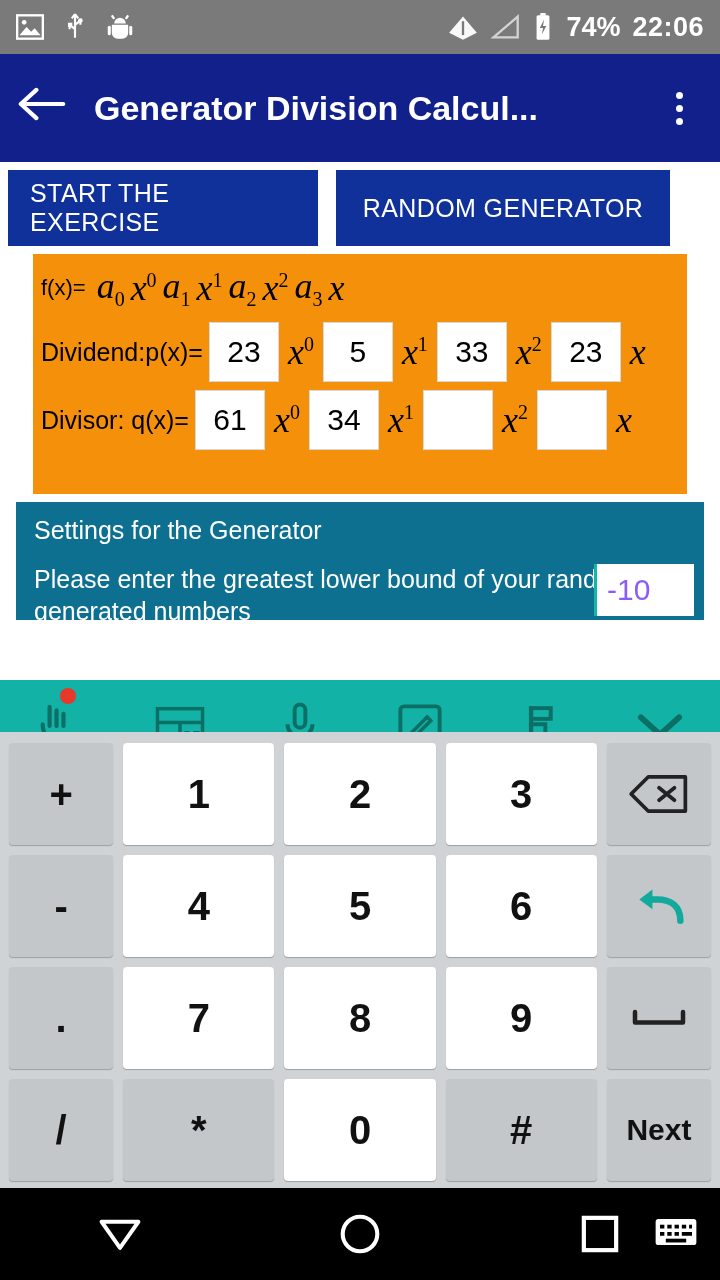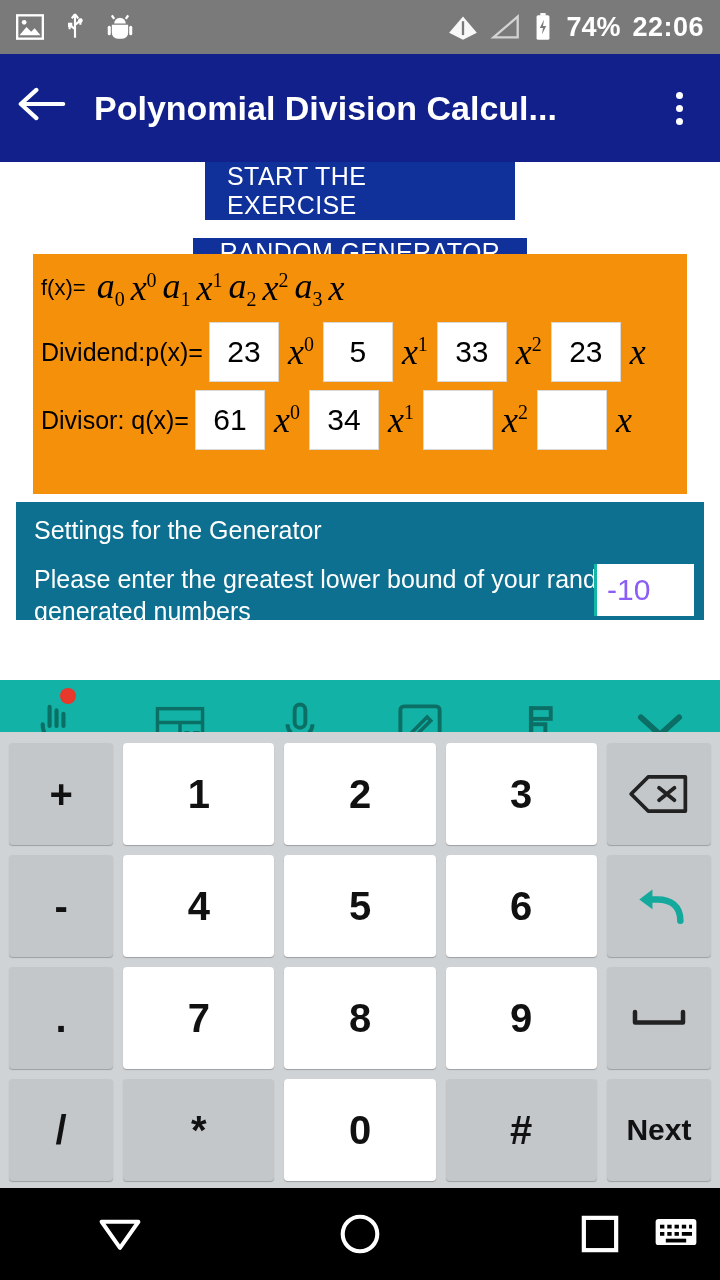--- a/index.html
+++ b/index.html
@@ -31,21 +31,21 @@
     font-size: 34px; font-weight: bold; margin-left: 28px;
     white-space: nowrap; overflow: hidden;
   }
   .back-arrow { width: 48px; height: 48px; position: relative; }
   .kebab { width: 46px; height: 48px; margin-left: auto; display: flex;
            flex-direction: column; align-items: center; justify-content: center; gap: 6px; }
   .kebab i { display: block; width: 7px; height: 7px; border-radius: 50%; background: #fff; }
 
   
   .btnrow { height: 92px; background: #ffffff; display: flex; align-items: center;
-            padding: 0 8px; gap: 18px; flex-direction: column; }
+            padding: 0 8px; gap: 18px; }
   .flatbtn {
     background: #11319a; color: #ffffff; height: 76px;
     display: flex; align-items: center; justify-content: center;
     font-size: 25px; letter-spacing: .4px; padding: 0 22px;
   }
   #btn-start { width: 310px; }
   #btn-random { width: 334px; }
 
   
   .orange-wrap { background: #ffffff; padding: 0 33px; }
@@ -165,21 +165,21 @@
       <span class="sb-time">22:06</span>
     </div>
   </div>
 
   <div class="appbar">
     <span class="back-arrow">
       <svg width="48" height="40" viewBox="0 0 34 26">
           <path d="M2 13h30M2 13l11-10M2 13l11 10" stroke="#fff" stroke-width="3" fill="none" stroke-linecap="round" stroke-linejoin="round"></path>
         </svg>
     </span>
-    <span class="title">Polynomial Division Calcul...</span>
+    <span class="title">Generator Division Calcul...</span>
     <span class="kebab">
         <i></i>
         <i></i>
         <i></i>
       </span>
   </div>
 
   <div class="btnrow">
     <div class="flatbtn" id="btn-start">START THE EXERCISE</div>
     <div class="flatbtn" id="btn-random">RANDOM GENERATOR</div>

